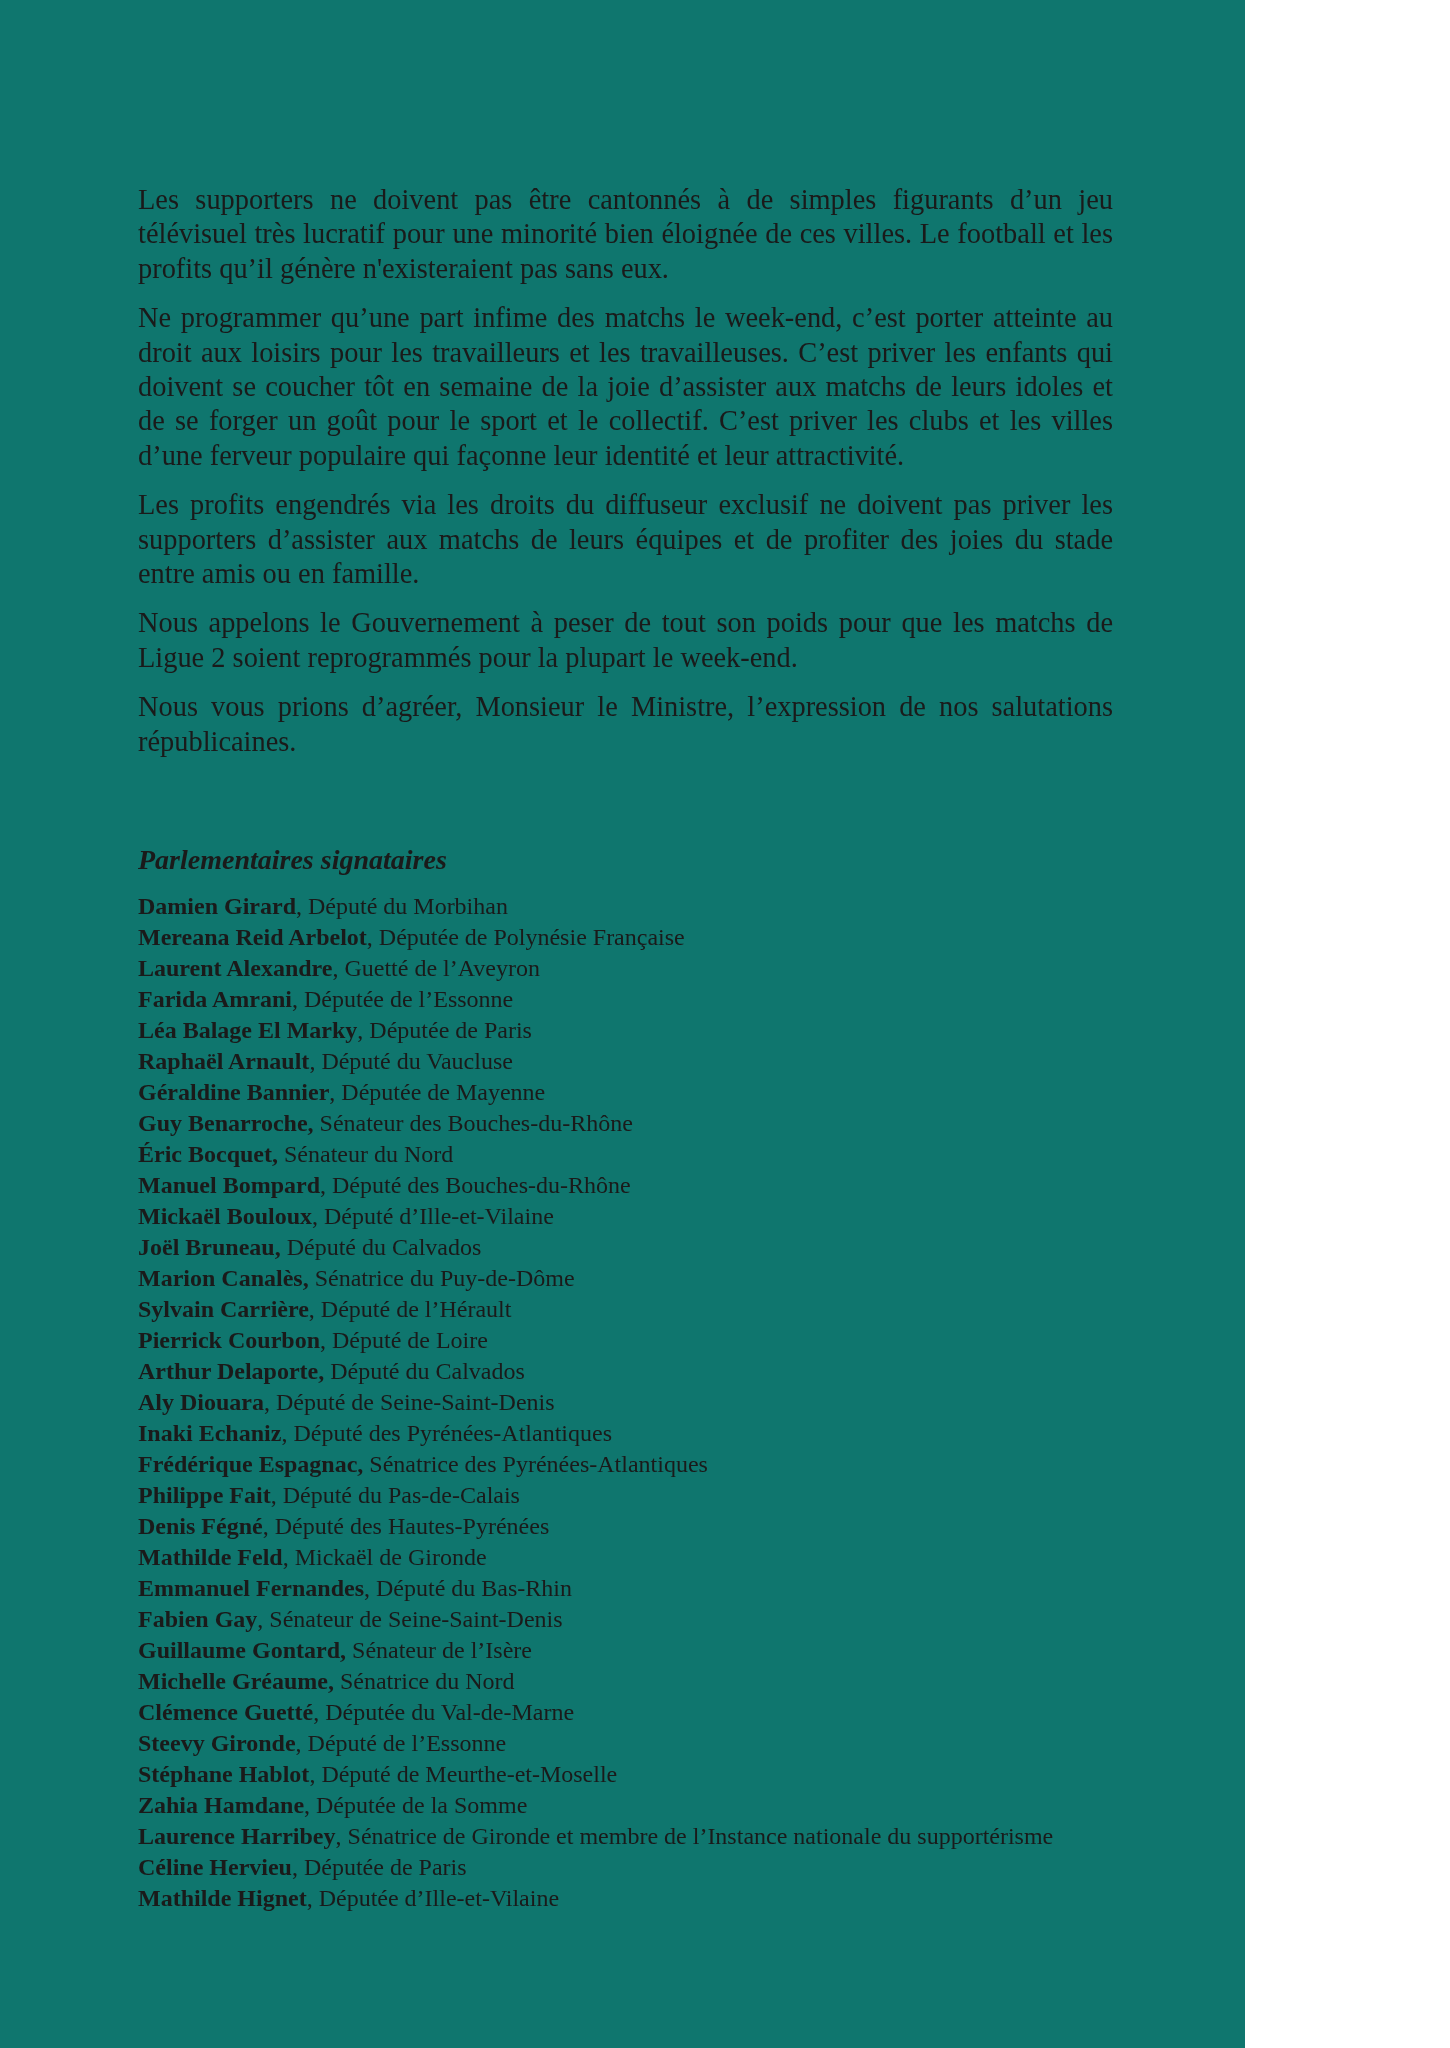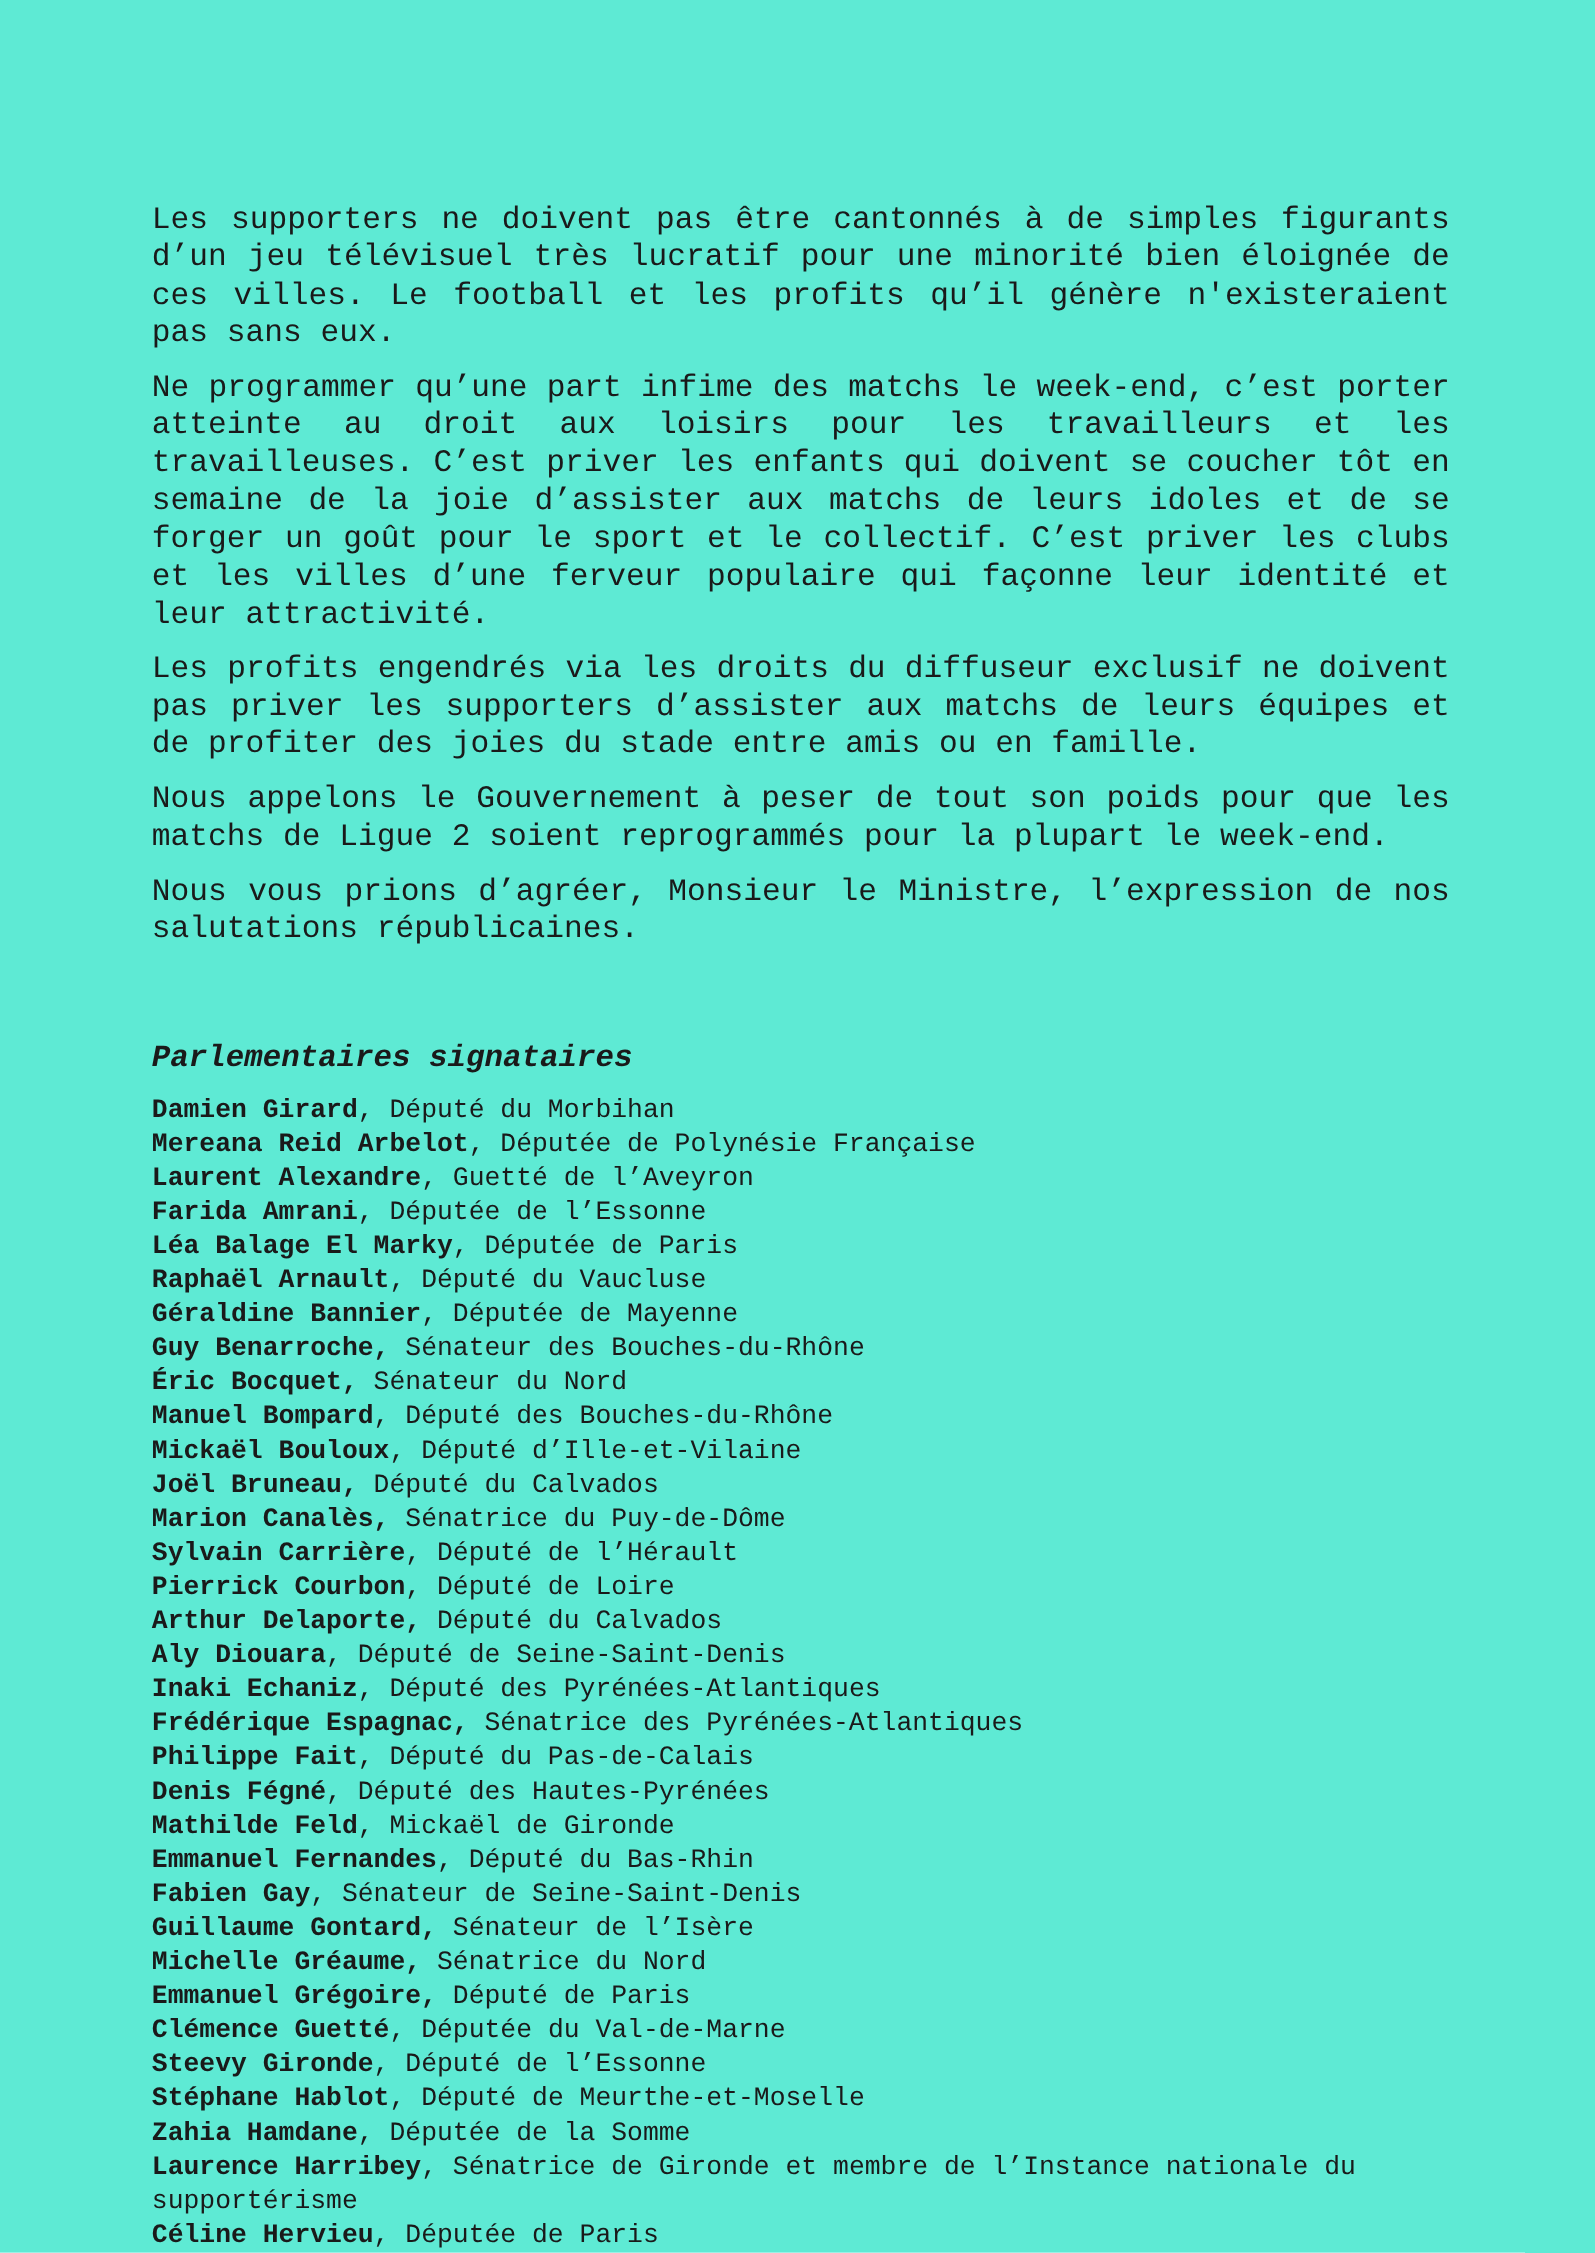--- a/index.html
+++ b/index.html
@@ -2,27 +2,27 @@
 <html lang="fr"><head>
 <meta charset="utf-8">
 <style>
   html, body {
     margin: 0;
     padding: 0;
     background: #ffffff;
   }
   .page {
     position: relative;
-    width: 1450px;
+    width: 1245px;
     height: 2048px;
     box-sizing: border-box;
-    background: #5eead4;
+    background: #0f766e;
     color: #1a1a1a;
     padding: 183px 132px 0 138px;
-    font-family: Liberation Mono, monospace;
+    font-family: Liberation Serif, serif;
     overflow: hidden;
   }
   .para {
     font-size: 28.4px;
     line-height: 34.4px;
     text-align: justify;
     margin: 0 0 15px 0;
   }
   .heading {
     font-size: 28px;
@@ -77,21 +77,20 @@
       <div class="sig"><b>Aly Diouara</b><span>, Député de Seine-Saint-Denis</span></div>
       <div class="sig"><b>Inaki Echaniz</b><span>, Député des Pyrénées-Atlantiques</span></div>
       <div class="sig"><b>Frédérique Espagnac,</b><span> Sénatrice des Pyrénées-Atlantiques</span></div>
       <div class="sig"><b>Philippe Fait</b><span>, Député du Pas-de-Calais</span></div>
       <div class="sig"><b>Denis Fégné</b><span>, Député des Hautes-Pyrénées</span></div>
       <div class="sig"><b>Mathilde Feld</b><span>, Mickaël de Gironde</span></div>
       <div class="sig"><b>Emmanuel Fernandes</b><span>, Député du Bas-Rhin</span></div>
       <div class="sig"><b>Fabien Gay</b><span>, Sénateur de Seine-Saint-Denis</span></div>
       <div class="sig"><b>Guillaume Gontard,</b><span> Sénateur de l’Isère</span></div>
       <div class="sig"><b>Michelle Gréaume,</b><span> Sénatrice du Nord</span></div>
-      <div class="sig"><b>Emmanuel Grégoire,</b><span> Député de Paris</span></div>
       <div class="sig"><b>Clémence Guetté</b><span>, Députée du Val-de-Marne</span></div>
       <div class="sig"><b>Steevy Gironde</b><span>, Député de l’Essonne</span></div>
       <div class="sig"><b>Stéphane Hablot</b><span>, Député de Meurthe-et-Moselle</span></div>
       <div class="sig"><b>Zahia Hamdane</b><span>, Députée de la Somme</span></div>
       <div class="sig"><b>Laurence Harribey</b><span>, Sénatrice de Gironde et membre de l’Instance nationale du supportérisme</span></div>
       <div class="sig"><b>Céline Hervieu</b><span>, Députée de Paris</span></div>
       <div class="sig"><b>Mathilde Hignet</b><span>, Députée d’Ille-et-Vilaine</span></div>
     </div>
 
 </div>

